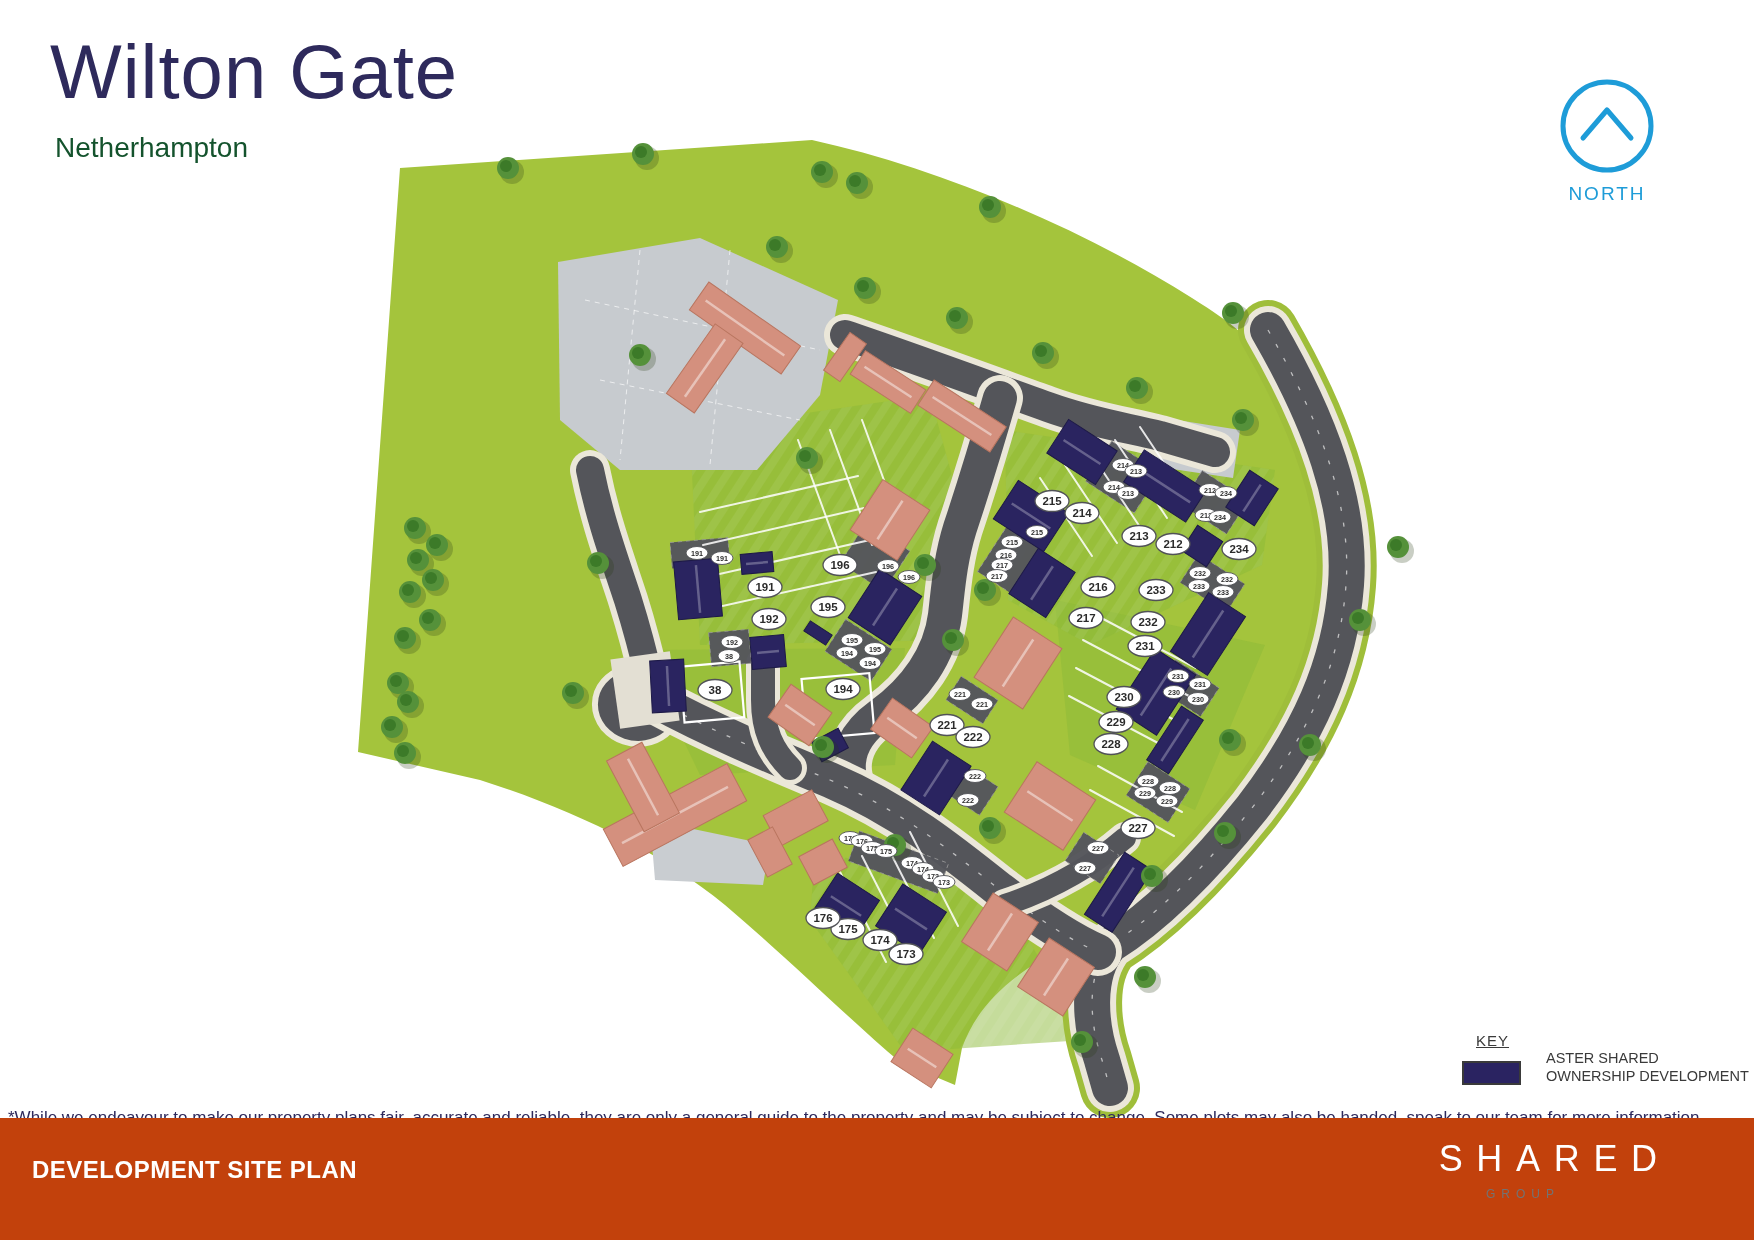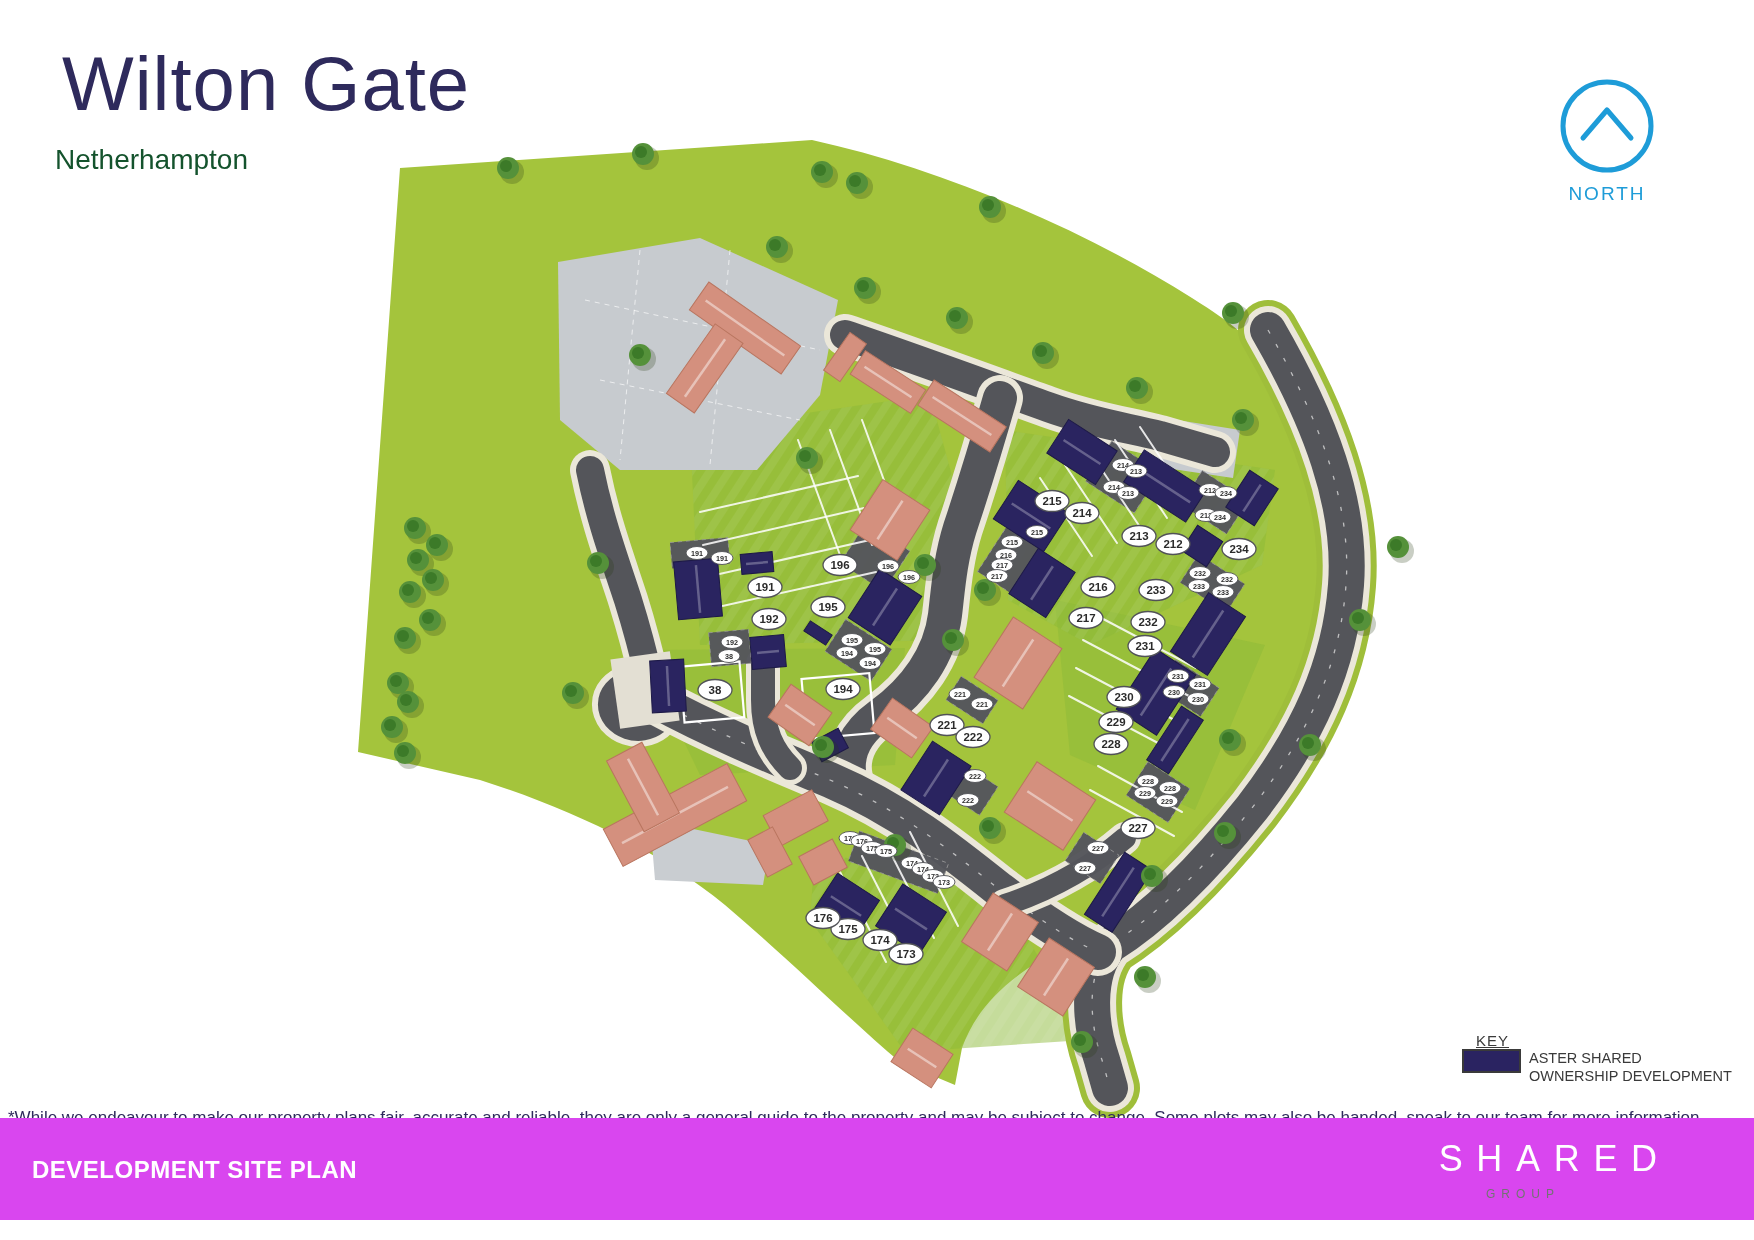--- a/index.html
+++ b/index.html
@@ -1,20 +1,20 @@
 <!DOCTYPE html>
 <html lang="en"><head>
 <meta charset="utf-8">
 <style>
   html,body{margin:0;padding:0;background:#fff;}
   .page{position:relative;width:1754px;height:1240px;background:#ffffff;overflow:hidden;
         font-family:"Liberation Sans",sans-serif;}
   
   .hdr{position:absolute;left:50px;top:30px;}
-  .hdr h1{margin:12px;font-size:76px;font-weight:400;letter-spacing:1px;color:#2e2a5c;line-height:1.1;}
+  .hdr h1{margin:0;font-size:76px;font-weight:400;letter-spacing:1px;color:#2e2a5c;line-height:1.1;}
   .hdr .sub{margin:18px 0 0 5px;font-size:28px;font-weight:400;color:#14532d;}
   
   .north{position:absolute;left:1552px;top:76px;width:110px;text-align:center;}
   .north svg{display:block;margin:0 auto;}
   .north .nlabel{margin-top:7px;font-size:19px;letter-spacing:2px;color:#1e9cd8;font-weight:400;}
   
   svg.map{position:absolute;left:0;top:0;}
   .rv{fill:none;stroke:#9fbe3a;stroke-linecap:round;stroke-linejoin:round;}
   .rc{fill:none;stroke:#ebe7d9;stroke-linecap:round;stroke-linejoin:round;}
   .rd{fill:none;stroke:#54555a;stroke-linecap:round;stroke-linejoin:round;}
@@ -27,27 +27,27 @@
   .hs rect{fill:#d4907e;stroke:#b9755f;stroke-width:1;}
   .hs line{stroke:rgba(255,255,255,.45);stroke-width:2.5;}
   .tree circle.sh{fill:rgba(40,60,20,.25);}
   .tree circle.t1{fill:#55913a;}
   .tree circle.t2{fill:#3c7a28;}
   .plot-pill ellipse{fill:#ffffff;stroke:#515257;}
   .plot-pill text{fill:#2b2b2b;font-weight:bold;font-family:"Liberation Sans",sans-serif;text-anchor:middle;}
   
   .key{position:absolute;left:1462px;top:1032px;color:#3a3a3a;}
   .key .ktitle{font-size:15px;letter-spacing:1px;text-decoration:underline;margin:0 0 0 14px;font-weight:400;}
-  .key .krow{display:flex;align-items:flex-start;}
+  .key .krow{display:flex;align-items:flex-end;gap:17px;}
   .key .swatch{width:55px;height:20px;background:#2a2361;border:2px solid #3a3a3a;margin-right:8px;flex:0 0 auto;}
   .key .ktext{font-size:14.5px;line-height:1.25;white-space:nowrap;}
   
   .disclaimer{position:absolute;left:8px;top:1091px;width:1740px;font-size:17px;color:#2e2a5c;}
   
-  .footer{position:absolute;left:0;top:1118px;width:1754px;height:102px;background:#d946ef;}
+  .footer{position:absolute;left:0;top:1118px;width:1754px;height:122px;background:#c2410c;}
   .footer .ftitle{position:absolute;left:32px;top:38px;color:#ffffff;font-size:24px;font-weight:bold;letter-spacing:.5px;}
   .brand{position:absolute;left:1425px;top:1138px;width:190px;text-align:center;color:#fff;}
   .brand .bname{font-size:36px;font-weight:400;letter-spacing:.38em;text-indent:.38em;}
   .brand .bsub{font-size:12px;letter-spacing:.5em;text-indent:.5em;margin-top:7px;color:#737373;}
 </style>
 </head>
 <body>
 
 <div class="page">
 

